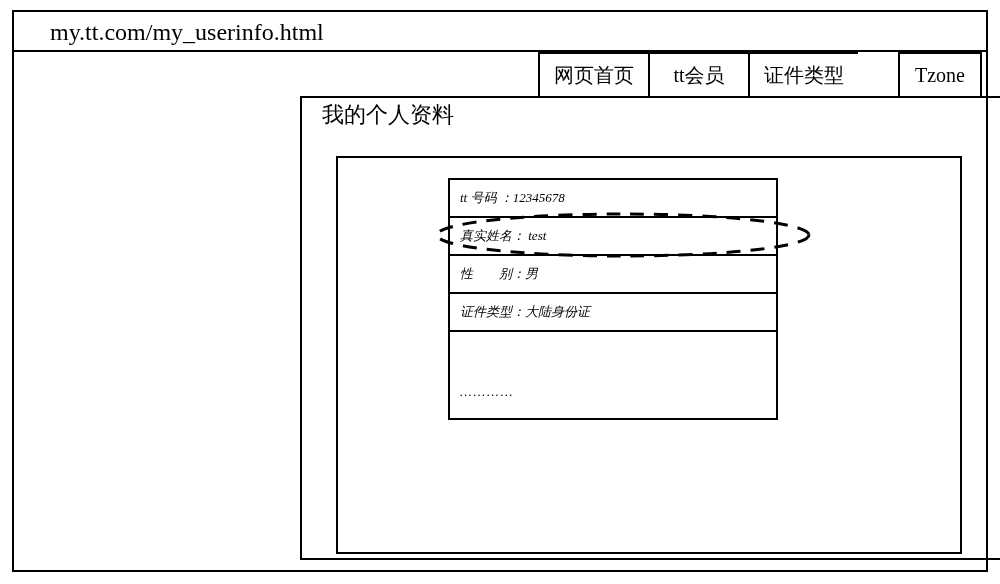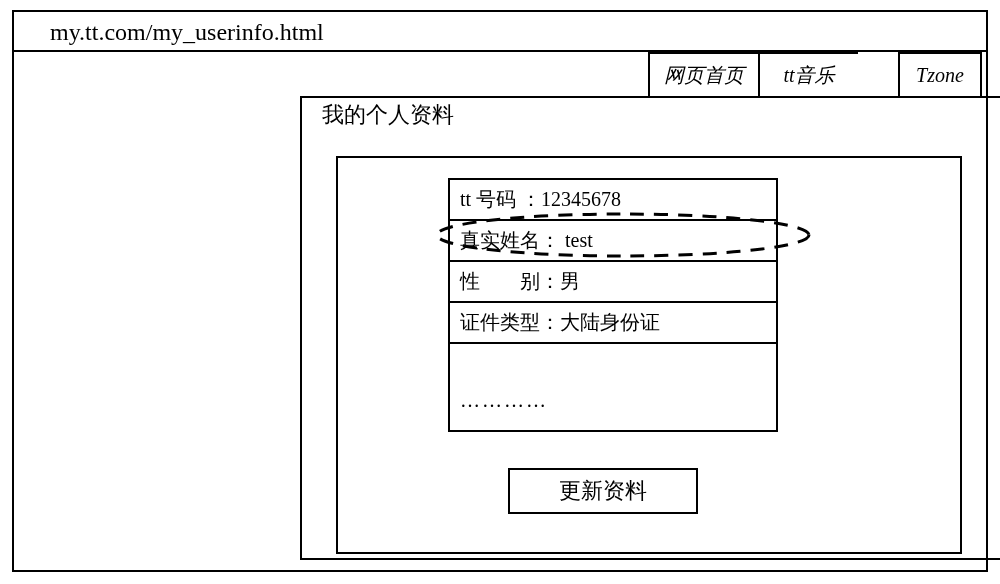--- a/index.html
+++ b/index.html
@@ -46,21 +46,20 @@
     .tab {
       border: 2px solid #000;
       border-right: none;
       height: 46px;
       min-width: 100px;
       padding: 0 14px;
       font-size: 20px;
       line-height: 42px;
       text-align: center;
       background:#fff;
-      font-style:italic;
     }
     .tab:last-child { border-right: 2px solid #000; min-width:84px;margin-left:40px;}
     .content-panel {
       position: absolute;
       left: 286px; top: 44px;
       width: 788px; height: 464px;
       border: 2px solid #000;
       padding: 2px 20px;
     }
     .panel-title { font-size: 22px; }
@@ -72,24 +71,25 @@
     }
     .info-table {
       position: absolute;
       left: 110px; top: 20px;
       width: 330px;
       border: 2px solid #000;
     }
     .info-row {
       border-bottom: 2px solid #000;
       padding: 6px 10px;
-      font-size: 20px;
+      font-size: 13px;
       min-height: 38px;
       display:flex;
       align-items:center;
+      font-style:italic;
     }
     .info-row.ellipsis { height: 86px; align-items:flex-end; padding-bottom:18px;}
     .info-row:last-child{ border-bottom:none;}
     .dots { letter-spacing:2px;}
     .highlight-ellipse {
       position: absolute;
       left: 90px; top: 52px;
       width: 390px; height: 50px;
       pointer-events: none;
     }
@@ -107,21 +107,22 @@
 </head>
 <body>
 
 <div class="outer-frame">
   <div class="url-bar">my.tt.com/my_userinfo.html</div>
   <div class="body-area">
 
 
     <div class="tabs">
       <div class="tab">网页首页</div>
-      <div class="tab">tt音乐</div>
+      <div class="tab">tt会员</div>
+      <div class="tab">证件类型</div>
       <div class="tab">Tzone</div>
     </div>
 
     <div class="content-panel">
       <div class="panel-title">我的个人资料</div>
       <div class="inner-panel">
 
         <div class="info-table">
           <div class="info-row">tt 号码 ：12345678</div>
           <div class="info-row">真实姓名： test</div>
@@ -129,18 +130,17 @@
           <div class="info-row">证件类型：大陆身份证</div>
           <div class="info-row ellipsis">
               <span class="dots">…………</span>
             </div>
         </div>
 
         <svg class="highlight-ellipse" viewBox="0 0 390 50">
           <ellipse cx="195" cy="25" rx="186" ry="21" fill="none" stroke="#000" stroke-width="3" stroke-dasharray="14 10"></ellipse>
         </svg>
 
-        <button class="update-btn">更新资料</button>
       </div>
     </div>
 
   </div>
 </div>
 
 </body></html>

